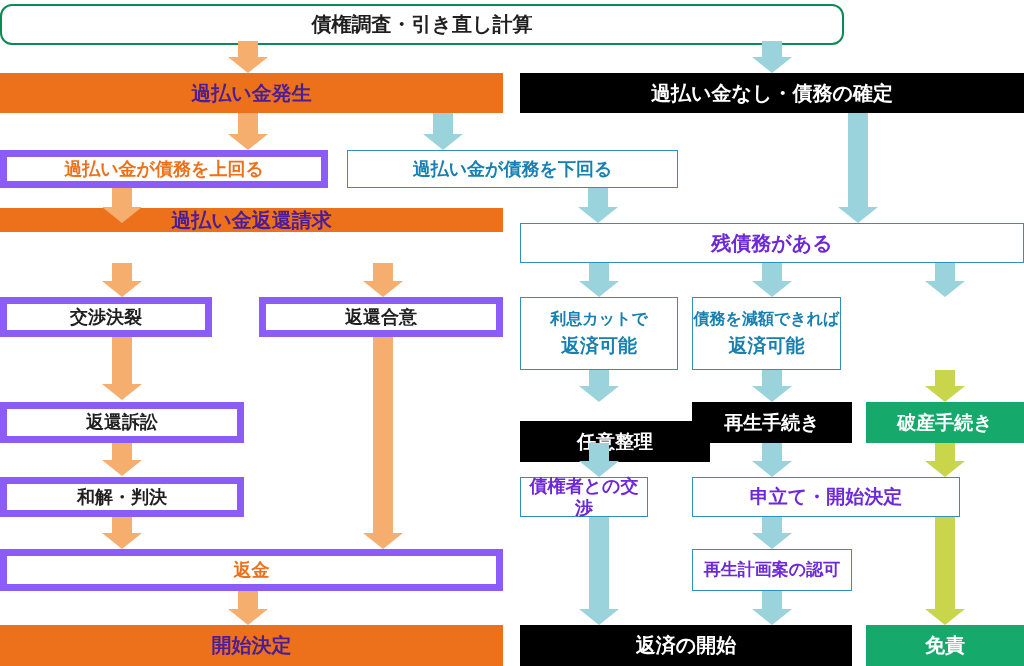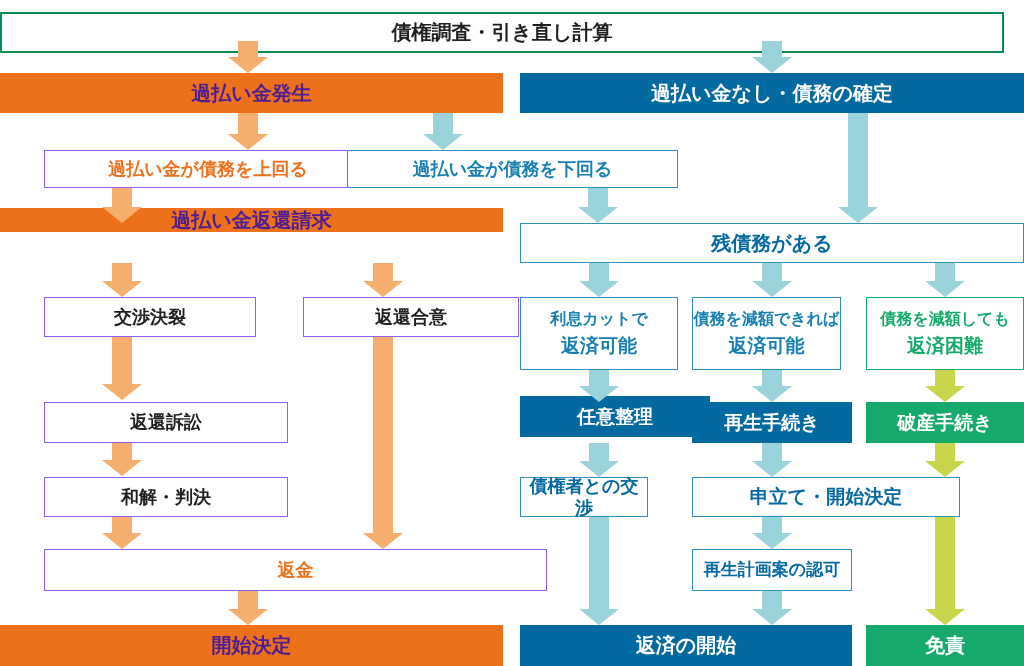--- a/index.html
+++ b/index.html
@@ -10,74 +10,70 @@
   .node{
     position:absolute;box-sizing:border-box;
     display:flex;flex-direction:column;align-items:center;justify-content:center;
     font-weight:bold;text-align:center;font-size:18px;line-height:1.25;
     white-space:pre-line;color:#1f1f1f;background:#ffffff;
   }
   .fs20{font-size:20px;}
   .fs19{font-size:19px;}
   .fs17{font-size:17px;}
   .fill-orange{background:#ED711B;color:#4c1d95;}
-  .fill-blue{background:#0369a1;color:#ffffff;}
+  .fill-blue{background:#000000;color:#ffffff;}
   .fill-green{background:#15A96C;color:#ffffff;}
   .outline-green{border:2px solid #0B8B53;color:#1f1f1f;}
-  .outline-orange{border:1px solid #8b5cf6;color:#1f1f1f;margin-left:44px;}
+  .outline-orange{border:7px solid #8b5cf6;color:#1f1f1f;}
   .outline-orange.txt-orange{color:#ED711B;}
-  .outline-blue{border:1px solid #2F8FBE;color:#0369a1;}
+  .outline-blue{border:1px solid #2F8FBE;color:#6d28d9;}
   .outline-blue.txt-blue{color:#1780B1;}
   .outline-green-thin{border:1px solid #15A96C;color:#15A96C;}
   .l1{font-size:16px;display:block;}
   .l2{font-size:19px;display:block;margin-top:5px;}
   
   .arrow{position:absolute;width:40px;}
   .arrow .stem{position:absolute;left:10px;right:10px;top:0;bottom:15px;background:currentColor;}
   .arrow .head{position:absolute;left:0;bottom:0;width:0;height:0;
     border-left:20px solid transparent;border-right:20px solid transparent;
     border-top:16px solid currentColor;}
   .a-orange{color:#F5AE6E;}
   .a-teal{color:#9AD3DB;}
   .a-yellow{color:#C9D64B;}
 </style>
 </head>
 <body>
 
 <div class="canvas">
 
-  <div class="node outline-green fs20" style="left:0;top:12px;width:1004px;height:41px;">債権調査・引き直し計算</div>
+  <div class="node outline-green fs20" style="left:0;top:4px;width:844px;height:41px;border-radius:12px;">債権調査・引き直し計算</div>
 
   <div class="node fill-orange fs20" style="left:0;top:73px;width:503px;height:40px;">過払い金発生</div>
   <div class="node fill-blue fs20" style="left:520px;top:73px;width:504px;height:40px;">過払い金なし・債務の確定</div>
 
   <div class="node outline-orange txt-orange" style="left:0;top:150px;width:328px;height:38px;">過払い金が債務を上回る</div>
   <div class="node outline-blue txt-blue" style="left:347px;top:150px;width:331px;height:38px;">過払い金が債務を下回る</div>
 
   <div class="node fill-orange fs20" style="left:0;top:208px;width:503px;height:24px;">過払い金返還請求</div>
   <div class="node outline-blue fs20" style="left:520px;top:223px;width:504px;height:40px;">残債務がある</div>
 
   <div class="node outline-orange" style="left:0;top:297px;width:212px;height:40px;">交渉決裂</div>
-  <div class="node outline-orange" style="left:259px;top:297px;width:216px;height:40px;">返還合意</div>
+  <div class="node outline-orange" style="left:259px;top:297px;width:244px;height:40px;">返還合意</div>
 
   <div class="node outline-blue txt-blue" style="left:520px;top:297px;width:158px;height:73px;">
     <span class="l1">利息カットで</span>
     <span class="l2">返済可能</span>
   </div>
   <div class="node outline-blue txt-blue" style="left:692px;top:297px;width:149px;height:73px;">
     <span class="l1">債務を減額できれば</span>
     <span class="l2">返済可能</span>
   </div>
-  <div class="node outline-green-thin" style="left:866px;top:297px;width:158px;height:73px;">
-    <span class="l1">債務を減額しても</span>
-    <span class="l2">返済困難</span>
-  </div>
 
   <div class="node outline-orange" style="left:0;top:402px;width:244px;height:41px;">返還訴訟</div>
-  <div class="node fill-blue fs19" style="left:520px;top:396px;width:190px;height:41px;">任意整理</div>
+  <div class="node fill-blue fs19" style="left:520px;top:421px;width:190px;height:41px;">任意整理</div>
   <div class="node fill-blue fs19" style="left:692px;top:402px;width:160px;height:41px;">再生手続き</div>
   <div class="node fill-green fs19" style="left:866px;top:402px;width:158px;height:41px;">破産手続き</div>
 
   <div class="node outline-orange" style="left:0;top:477px;width:244px;height:40px;">和解・判決</div>
   <div class="node outline-blue" style="left:520px;top:477px;width:128px;height:40px;">債権者との交渉</div>
   <div class="node outline-blue fs19" style="left:692px;top:477px;width:268px;height:40px;">申立て・開始決定</div>
 
   <div class="node outline-orange txt-orange" style="left:0;top:549px;width:503px;height:42px;">返金</div>
   <div class="node outline-blue fs17" style="left:692px;top:549px;width:160px;height:42px;">再生計画案の認可</div>
 

